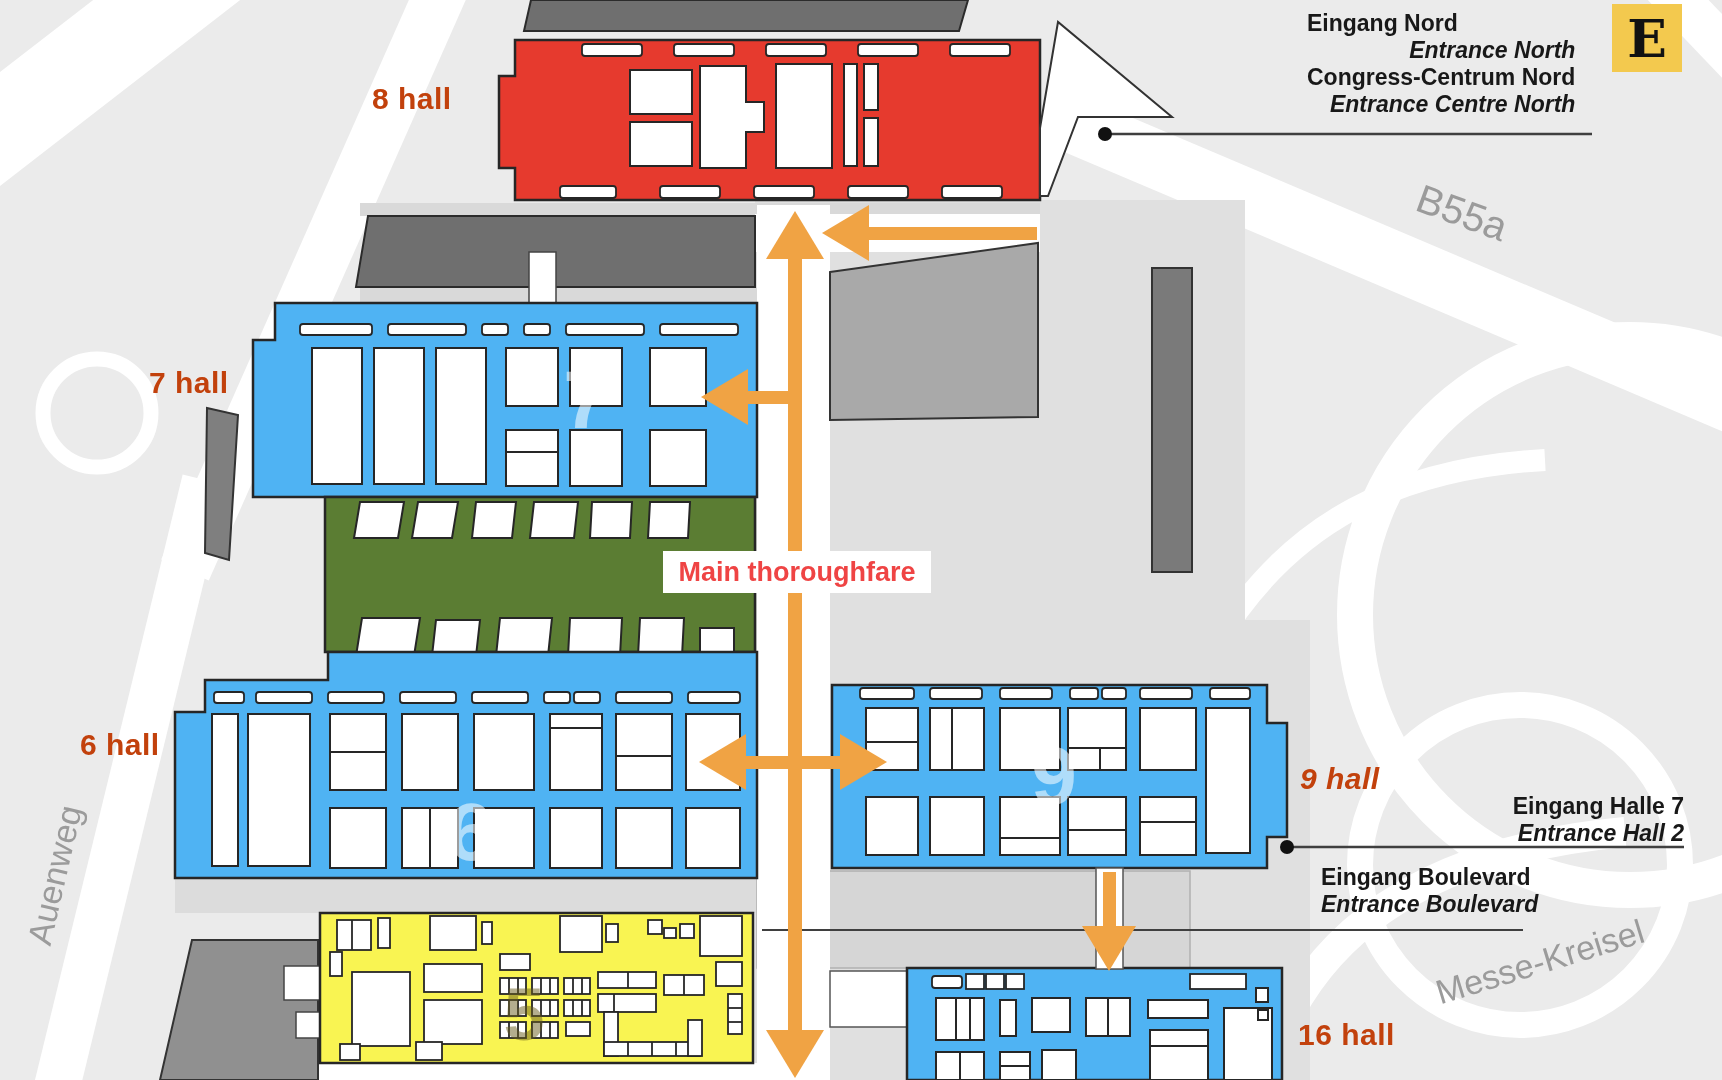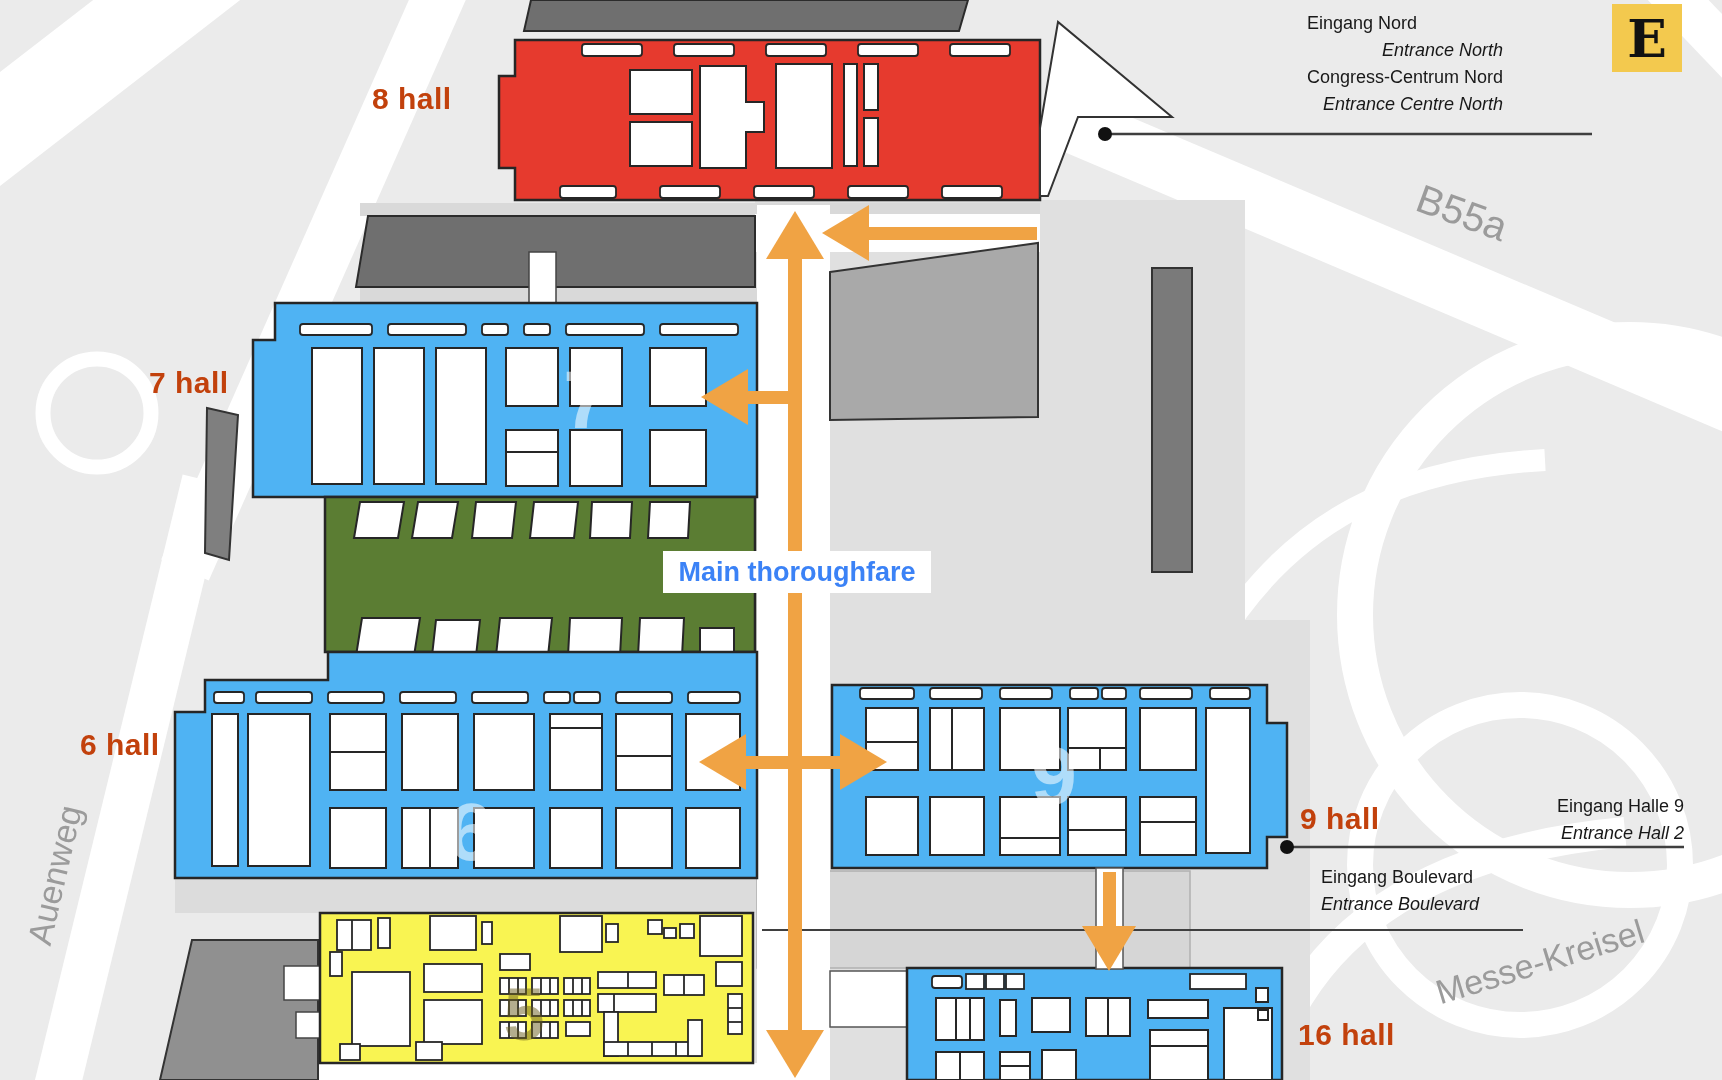--- a/index.html
+++ b/index.html
@@ -6,31 +6,31 @@
   .stage {
     position:relative; width:1722px; height:1080px; overflow:hidden;
     background:#ebebeb; font-family:"Liberation Sans", sans-serif;
   }
   .stage svg { position:absolute; left:0; top:0; }
   .lbl {
     position:absolute; color:#c2410c; font-weight:bold; font-size:30px;
     white-space:nowrap; letter-spacing:0.5px;
   }
   .ann {
-    position:absolute; color:#181818; font-size:18px; font-weight:normal;
+    position:absolute; color:#181818; font-size:23px; font-weight:bold;
     line-height:27px; white-space:nowrap;
   }
   .ann .it { font-style:italic;text-align:right; }
   .ann.right { text-align:right; }
   .road-lbl {
     position:absolute; color:#9b9b9b; font-size:34px; white-space:nowrap;
   }
   .thoro {
     position:absolute; left:663px; top:551px; width:268px; height:42px;
-    background:#ffffff; color:#3b82f6; font-weight:bold; font-size:27px;
+    background:#ffffff; color:#ef4444; font-weight:bold; font-size:27px;
     display:flex; align-items:center; justify-content:center; white-space:nowrap;
   }
   .elogo {
     position:absolute; left:1612px; top:4px; width:70px; height:68px;
     background:#f3c94e; color:#121212; font-family:"DejaVu Serif", serif;
     font-weight:bold; font-size:52px; display:flex; align-items:center; justify-content:center;
   }
   .wm { font-family:"Liberation Sans", sans-serif; font-weight:bold; font-size:82px;
         fill:rgba(255,255,255,0.55); }
   .wm5 { fill:rgba(105,93,30,0.5); font-size:74px; }
@@ -335,34 +335,34 @@
 
   <text x="586" y="428" text-anchor="middle" class="wm">7</text>
   <text x="470" y="860" text-anchor="middle" class="wm">6</text>
   <text x="1054" y="804" text-anchor="middle" class="wm">9</text>
   <text x="524" y="1040" text-anchor="middle" class="wm wm5">5</text>
 </svg>
 
   <div class="lbl" style="left:372px; top:82px;">8 hall</div>
   <div class="lbl" style="left:149px; top:366px;">7 hall</div>
   <div class="lbl" style="left:80px; top:728px;">6 hall</div>
-  <div class="lbl" style="left:1300px; top:802px;">9 hall</div>
+  <div class="lbl" style="left:1300px; top:762px;font-style:italic;">9 hall</div>
   <div class="lbl" style="left:1298px; top:1018px;">16 hall</div>
 
   <div class="thoro">Main thoroughfare</div>
 
   <div class="ann" style="left:1307px; top:10px;">
     <div>Eingang Nord</div>
     <div class="it">Entrance North</div>
     <div>Congress-Centrum Nord</div>
     <div class="it">Entrance Centre North</div>
   </div>
 
   <div class="ann right" style="right:38px; top:793px;">
-    <div>Eingang Halle 9</div>
+    <div>Eingang Halle 7</div>
     <div class="it">Entrance Hall 2</div>
   </div>
 
   <div class="ann" style="left:1281px; top:864px;margin-left:40px;">
     <div>Eingang Boulevard</div>
     <div class="it">Entrance Boulevard</div>
   </div>
 
   <div class="road-lbl" style="left:55px; top:875px; transform:translate(-50%,-50%) rotate(-77deg);">Auenweg</div>
   <div class="road-lbl" style="left:1462px; top:213px; font-size:40px; transform:translate(-50%,-50%) rotate(20deg);">B55a</div>

